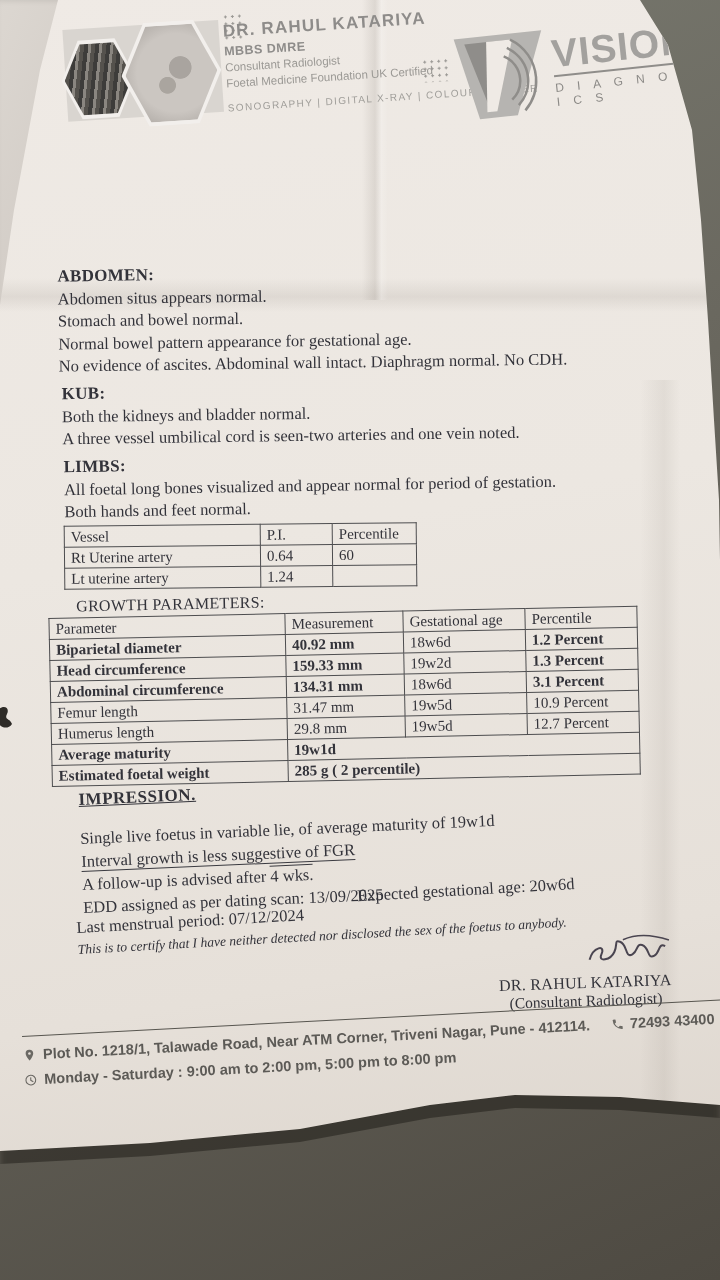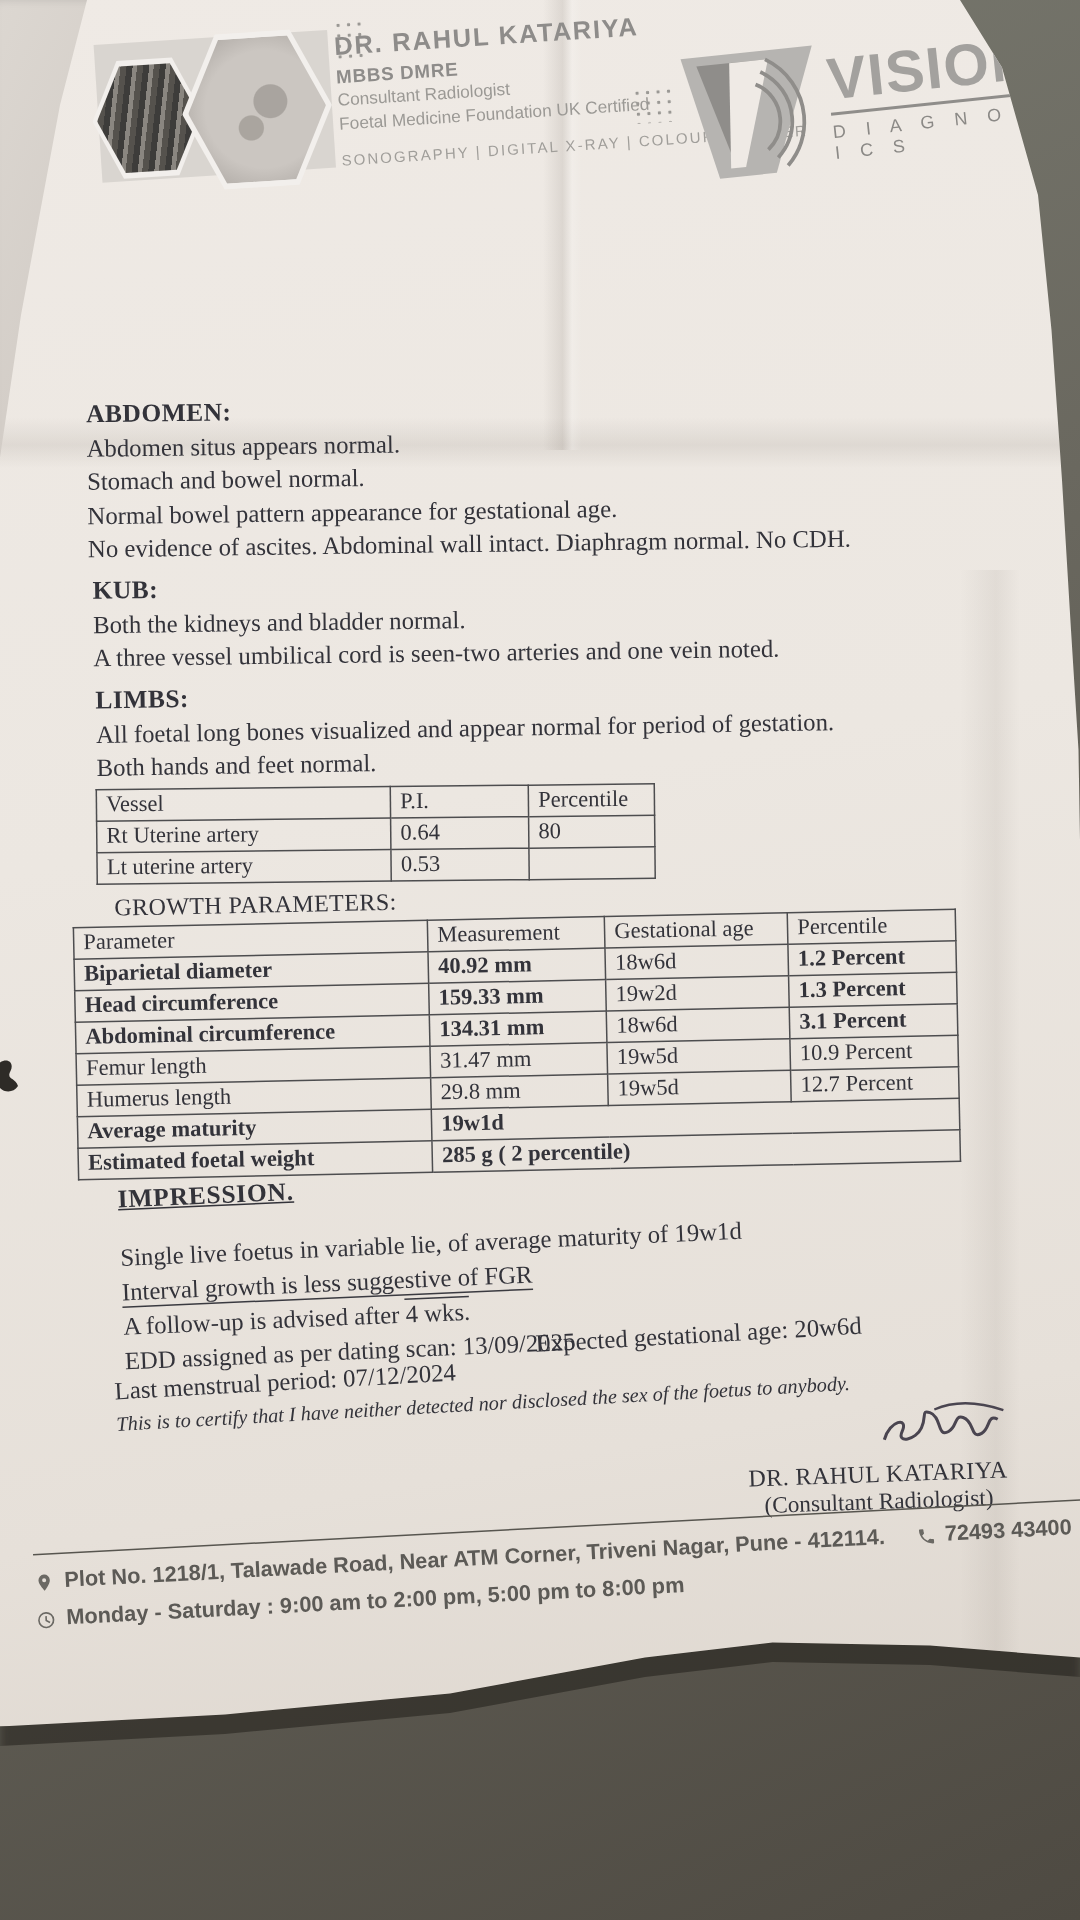--- a/index.html
+++ b/index.html
@@ -69,21 +69,21 @@
   .sec{z-index:4;font-size:16.5px;line-height:22.5px;}
   .sec b{font-size:17px;letter-spacing:.3px;}
   .sec-abdomen{left:58px;top:262px;transform:rotate(-.8deg);}
   .sec-kub{left:62px;top:380px;transform:rotate(-.8deg);}
   .sec-limbs{left:64px;top:452px;transform:rotate(-1deg);}
   
   table{border-collapse:collapse;}
   td,th{border:1.2px solid var(--tbl);padding:0 6px;font-size:15px;line-height:20px;text-align:left;font-weight:normal;}
   .vessel-wrap{left:64px;top:524px;transform:rotate(-.6deg);z-index:4;}
   .vessel-wrap td:nth-child(1){width:196px;}
-  .vessel-wrap td:nth-child(2){width:92px;margin-left:45px;}
+  .vessel-wrap td:nth-child(2){width:72px;margin-left:45px;}
   .vessel-wrap td:nth-child(3){width:84px;}
   .growth-wrap{left:48px;top:598px;transform:rotate(-1.2deg);transform-origin:left top;z-index:4;}
   .growth-title{font-size:16px;margin-left:28px;margin-bottom:2px;letter-spacing:.3px;}
   .growth-wrap td:nth-child(1){width:236px;}
   .growth-wrap td:nth-child(2){width:118px;}
   .growth-wrap td:nth-child(3){width:122px;}
   .growth-wrap td:nth-child(4){width:112px;}
   .cell-b{font-weight:bold;}
   
   .impression{left:78px;top:788px;transform:rotate(-2.5deg);transform-origin:left top;z-index:4;font-size:16.5px;line-height:23px;}
@@ -178,25 +178,25 @@
     <table>
       <tbody>
           <tr>
         <td>Vessel</td>
         <td>P.I.</td>
         <td>Percentile</td>
       </tr>
       <tr>
         <td>Rt Uterine artery</td>
         <td>0.64</td>
-        <td>80</td>
+        <td>60</td>
       </tr>
       <tr>
         <td>Lt uterine artery</td>
-        <td>0.53</td>
+        <td>1.24</td>
         <td></td>
       </tr>
     </tbody>
       </table>
   </div>
 
   <div class="abs growth-wrap">
     <div class="growth-title">GROWTH PARAMETERS:</div>
     <table>
       <tbody>

